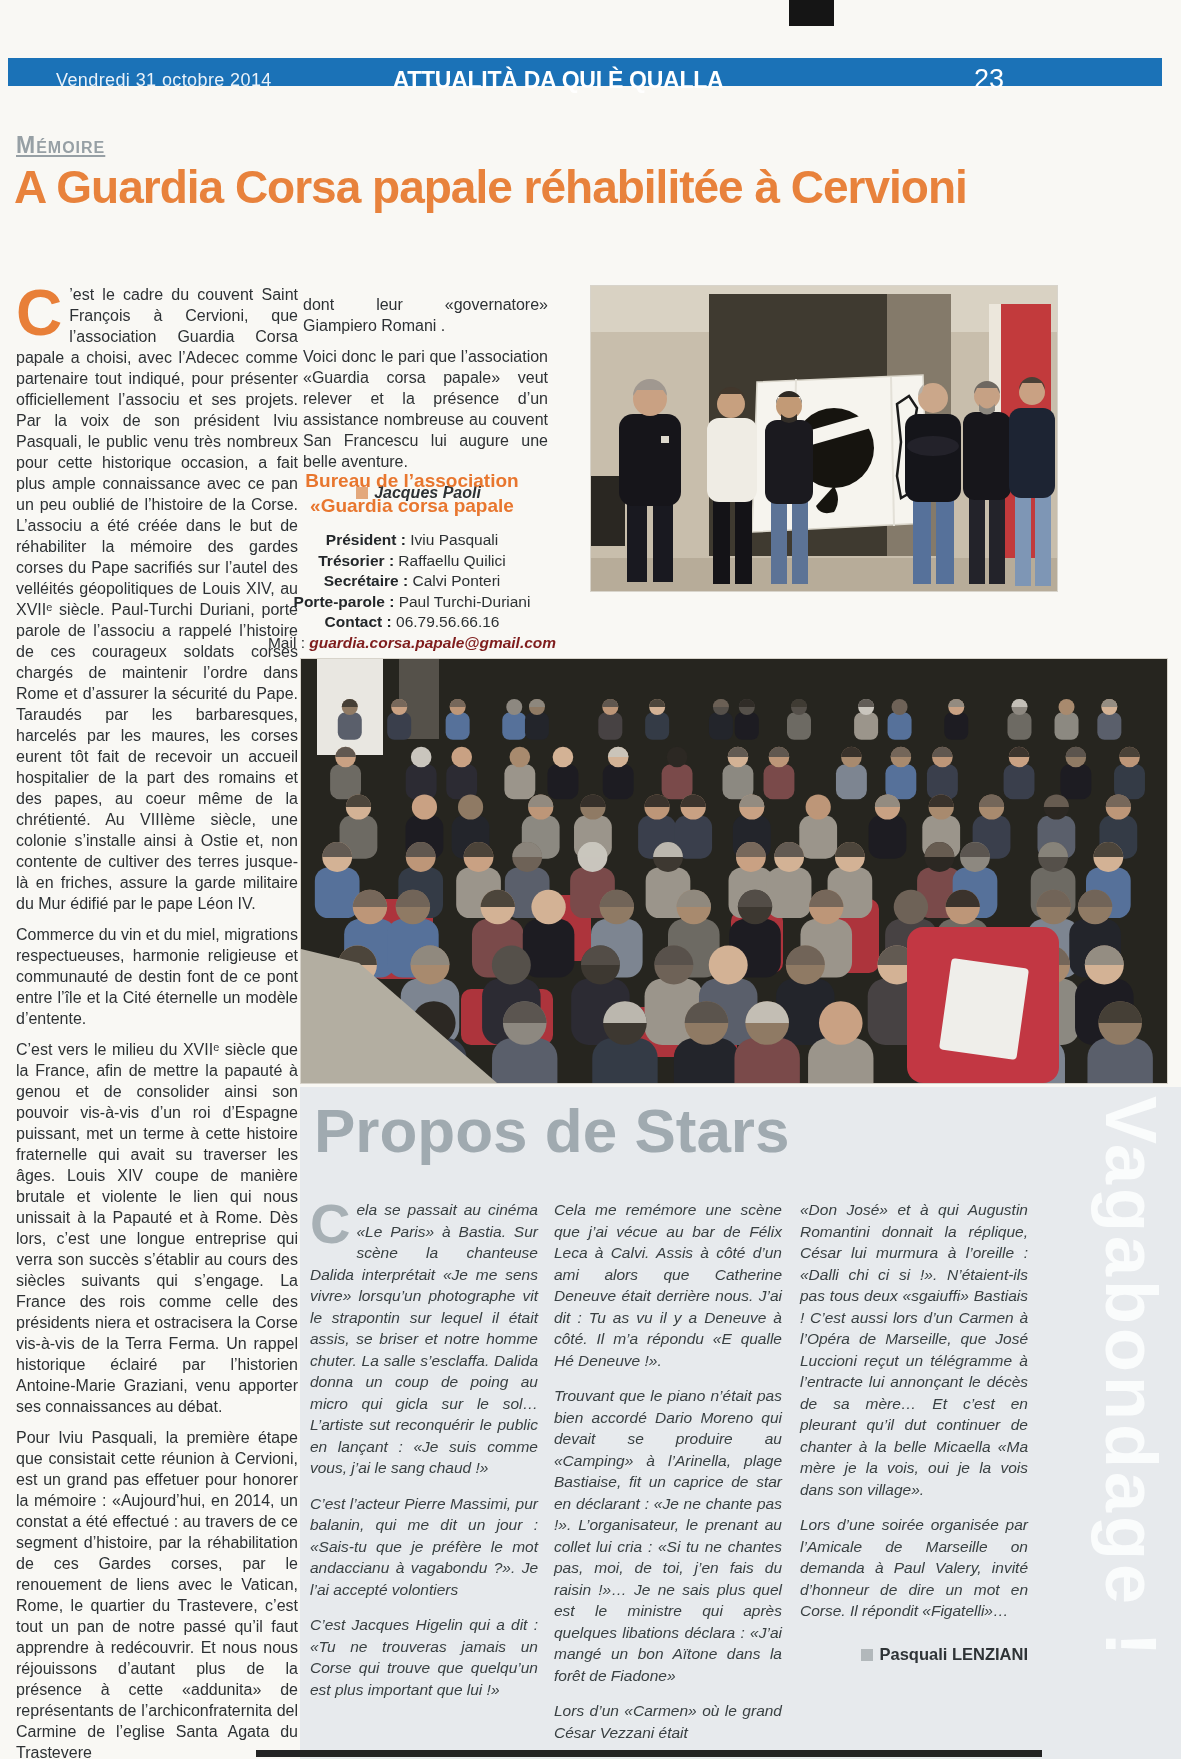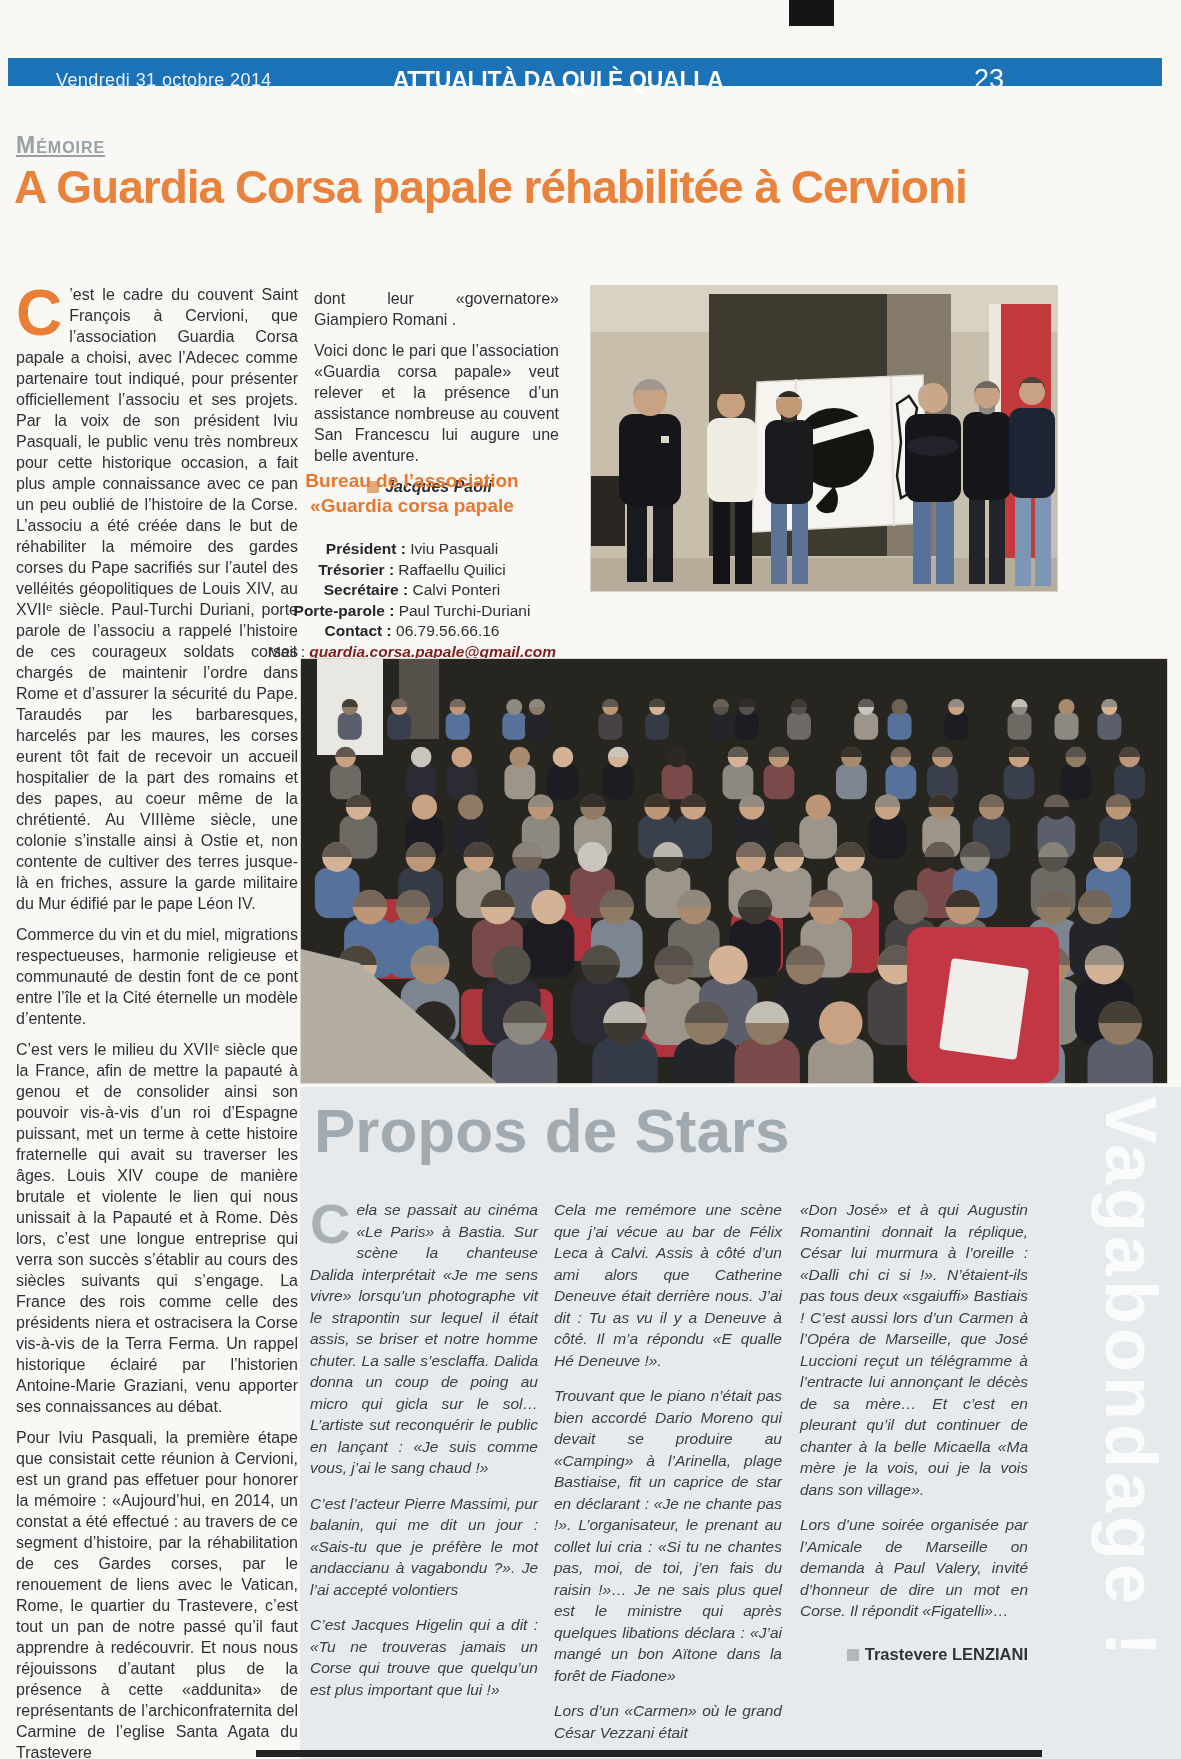--- a/index.html
+++ b/index.html
@@ -23,33 +23,33 @@
 
   .kicker{left:16px;top:132px;font-size:23px;font-weight:bold;color:#97a0a5;
     font-variant:small-caps;letter-spacing:1px;text-decoration:underline;}
   .headline{left:14px;top:160px;width:1160px;font-size:46px;font-weight:bold;
     color:#e8823c;letter-spacing:-1px;white-space:nowrap;}
 
   
   .bodytext{font-size:16px;line-height:21px;text-align:justify;color:#2d3134;}
   .bodytext p{margin:0 0 10px 0;}
   .col1{left:16px;top:284px;width:282px;}
-  .col2{left:303px;top:288px;width:245px;margin-left:11px;}
+  .col2{left:303px;top:294px;width:245px;}
   .dropcap-o{float:left;font-size:64px;line-height:52px;font-weight:bold;color:#e87f38;margin:3px 7px 0 0;}
 
   .byline1{text-align:center;padding-right:14px;margin-top:6px;font-size:16px;}
   .sq{display:inline-block;width:12px;height:12px;margin-right:6px;vertical-align:-1px;}
   .sq-orange{background:#e3a87c;}
   .sq-gray{background:#b2b8bb;}
   .byname{font-weight:bold;font-style:italic;color:#2d3134;}
 
   
   .bureau{left:260px;top:468px;width:304px;text-align:center;}
   .bureau .t{color:#e8762e;font-weight:bold;font-size:19px;line-height:25px;}
-  .bureau .rows{margin-top:21px;font-size:15.5px;line-height:20.5px;color:#2d3134;}
+  .bureau .rows{margin-top:12px;font-size:15.5px;line-height:20.5px;color:#2d3134;}
   .bureau .rows b{color:#23272a;}
   .mailrow{font-size:15.5px;line-height:20.5px;}
   .mailval{color:#7f1d1d;font-weight:bold;font-style:italic;}
 
   
   .photo1{left:590px;top:285px;width:466px;height:305px;border:1px solid #d8d4cb;background:#c6bcab;}
   .photo2{left:300px;top:658px;width:866px;height:424px;border:1px solid #d8d4cb;background:#211f1b;}
   .photo1 svg,.photo2 svg{display:block;width:100%;height:100%;}
 
   
@@ -468,20 +468,20 @@
   <div class="pcol pcol2">
     <p>Cela me remémore une scène que j’ai vécue au bar de Félix Leca à Calvi. Assis à côté d’un ami alors que Catherine Deneuve était derrière nous. J’ai dit : Tu as vu il y a Deneuve à côté. Il m’a répondu «E qualle Hé Deneuve !».</p>
     <p>Trouvant que le piano n’était pas bien accordé Dario Moreno qui devait se produire au «Camping» à l’Arinella, plage Bastiaise, fit un caprice de star en déclarant : «Je ne chante pas !». L’organisateur, le prenant au collet lui cria : «Si tu ne chantes pas, moi, de toi, j’en fais du raisin !»… Je ne sais plus quel est le ministre qui après quelques libations déclara : «J’ai mangé un bon Aïtone dans la forêt de Fiadone»</p>
     <p>Lors d’un «Carmen» où le grand César Vezzani était</p>
   </div>
 
   <div class="pcol pcol3">
     <p>«Don José» et à qui Augustin Romantini donnait la réplique, César lui murmura à l’oreille : «Dalli chi ci si !». N’étaient-ils pas tous deux «sgaiuffi» Bastiais ! C’est aussi lors d’un Carmen à l’Opéra de Marseille, que José Luccioni reçut un télégramme à l’entracte lui annonçant le décès de sa mère… Et c’est en pleurant qu’il dut continuer de chanter à la belle Micaella «Ma mère je la vois, oui je la vois dans son village».</p>
     <p>Lors d’une soirée organisée par l’Amicale de Marseille on demanda à Paul Valery, invité d’honneur de dire un mot en Corse. Il répondit «Figatelli»…</p>
     <div class="byline2">
-      <span class="sq sq-gray"></span><span class="byname2">Trastevere LENZIANI</span>
+      <span class="sq sq-gray"></span><span class="byname2">Pasquali LENZIANI</span>
     </div>
   </div>
 </div>
 
 <div class="abs vagabond">Vagabondage !</div>
 
 <div class="abs bottomline"></div>
 
 </body></html>

